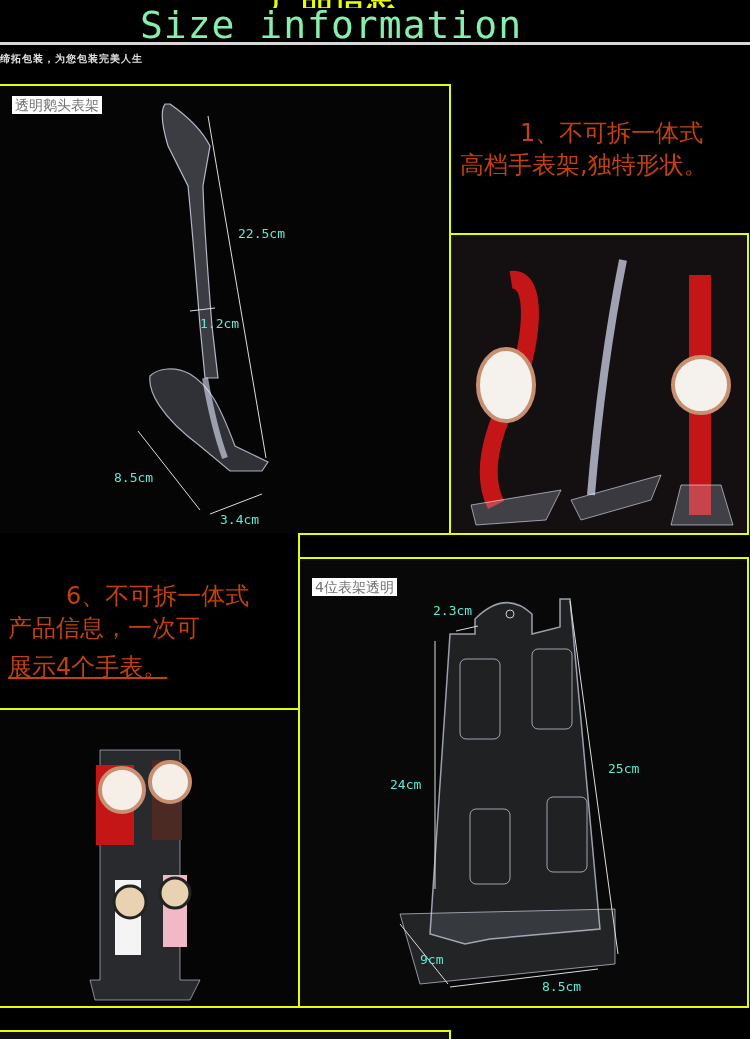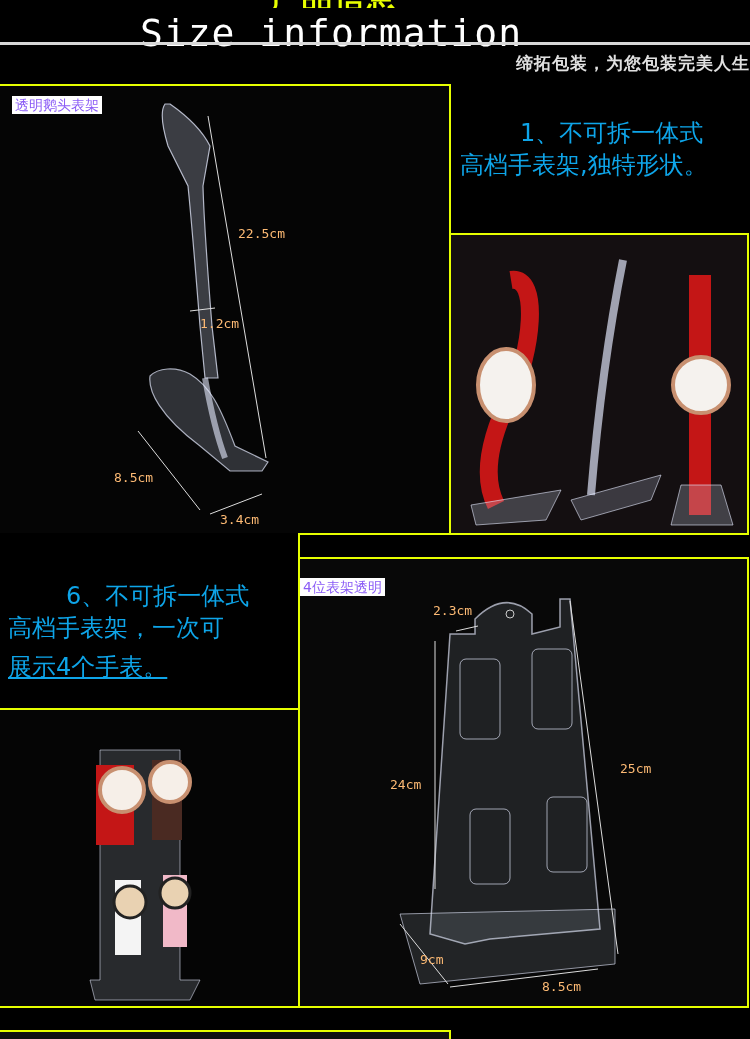--- a/index.html
+++ b/index.html
@@ -1,27 +1,27 @@
 <!DOCTYPE html>
 <html><head>
 <meta charset="utf-8">
 <style>
   html,body{margin:0;padding:0;background:#000;}
   body{width:750px;height:1039px;position:relative;overflow:hidden;font-family:"DejaVu Sans","Liberation Sans",sans-serif;color:#fff;}
   .abs{position:absolute;}
   .top-clip{left:0;top:0;width:750px;height:8px;overflow:hidden;}
   .top-cn{position:absolute;left:270px;top:-22px;font-size:30px;font-weight:bold;color:#e8ff00;letter-spacing:2px;white-space:nowrap;}
-  .title{left:0;top:12px;width:662px;text-align:center;font-family:"DejaVu Sans Mono","Liberation Mono",monospace;font-size:38px;line-height:42px;color:#ffffff;letter-spacing:1px;}
+  .title{left:0;top:4px;width:662px;text-align:center;font-family:"DejaVu Sans Mono","Liberation Mono",monospace;font-size:38px;line-height:42px;color:#86efac;letter-spacing:1px;}
   .rule{left:0;top:42px;width:750px;height:3px;background:#d8d8d8;}
-  .slogan{left:0;top:52px;width:750px;text-align:right;font-family:"DejaVu Serif","Liberation Serif",serif;font-size:17px;font-weight:bold;color:#e0e0e0;letter-spacing:1px;}
+  .slogan{left:0;top:52px;width:750px;text-align:left;font-family:"DejaVu Serif","Liberation Serif",serif;font-size:10px;font-weight:bold;color:#e0e0e0;letter-spacing:1px;}
   .box{position:absolute;box-sizing:border-box;border:2px solid #e6ff00;}
   .panel-dark{background:#050505;}
-  .tag{position:absolute;background:#fff;color:#8b5cf6;font-size:14px;line-height:18px;padding:0 3px;font-family:"DejaVu Sans","Liberation Sans",sans-serif;}
-  .desc{position:absolute;font-size:24px;line-height:30px;color:#0ea5e9;font-family:"DejaVu Sans","Liberation Sans",sans-serif;white-space:nowrap;}
-  .dim{position:absolute;font-family:"DejaVu Sans Mono","Liberation Mono",monospace;font-size:13px;color:#fdba74;white-space:nowrap;}
+  .tag{position:absolute;background:#fff;color:#737373;font-size:14px;line-height:18px;padding:0 3px;font-family:"DejaVu Sans","Liberation Sans",sans-serif;}
+  .desc{position:absolute;font-size:24px;line-height:30px;color:#c2410c;font-family:"DejaVu Sans","Liberation Sans",sans-serif;white-space:nowrap;}
+  .dim{position:absolute;font-family:"DejaVu Sans Mono","Liberation Mono",monospace;font-size:13px;color:#5eead4;white-space:nowrap;}
   svg{position:absolute;left:0;top:0;overflow:visible;}
 </style>
 </head>
 <body>
 
 <div class="abs top-clip">
   <span class="top-cn">产品信息</span>
 </div>
 <div class="abs title">Size information</div>
 <div class="abs rule"></div>
@@ -62,54 +62,54 @@
 
     <rect x="238" y="40" width="22" height="240" fill="#c41616"></rect>
     <circle cx="250" cy="150" r="28" fill="#f5f2ee" stroke="#c89070" stroke-width="4"></circle>
     <path d="M230,250 L270,250 L282,290 L220,290 Z" fill="rgba(200,210,230,0.25)" stroke="rgba(230,235,255,0.6)"></path>
   </svg>
 </div>
 
 <div class="box" style="left:-2px;top:533px;width:302px;height:177px;border-top:none;border-left:none;border-right:2px solid #e6ff00;background:#000;">
 </div>
 <div class="desc" style="left:66px;top:581px;">6、不可拆一体式</div>
-<div class="desc" style="left:8px;top:613px;">高档手表架，一次可</div>
+<div class="desc" style="left:8px;top:613px;">产品信息，一次可</div>
 <div class="desc" style="left:8px;top:652px;text-decoration:underline;">展示4个手表。</div>
 
 <div class="box" style="left:-2px;top:708px;width:302px;height:300px;border-top:2px solid #e6ff00;background:#050505;">
   <svg width="302" height="300">
     <path d="M100,40 L180,40 L180,270 L200,270 L190,290 L95,290 L90,270 L100,270 Z" fill="rgba(200,210,230,0.18)" stroke="rgba(230,235,255,0.55)"></path>
     <rect x="96" y="55" width="38" height="80" fill="#c41616"></rect>
     <circle cx="122" cy="80" r="22" fill="#f6efe8" stroke="#c89070" stroke-width="4"></circle>
     <rect x="152" y="50" width="30" height="80" fill="#4a2a22"></rect>
     <circle cx="170" cy="72" r="20" fill="#f6efe8" stroke="#c89070" stroke-width="4"></circle>
     <rect x="115" y="170" width="26" height="75" fill="#f4f4f4"></rect>
     <circle cx="130" cy="192" r="16" fill="#e9d2b2" stroke="#222" stroke-width="3"></circle>
     <rect x="163" y="165" width="24" height="72" fill="#f1b9c8"></rect>
     <circle cx="175" cy="183" r="15" fill="#e9d2b2" stroke="#222" stroke-width="3"></circle>
   </svg>
 </div>
 
 <div class="box panel-dark" style="left:298px;top:557px;width:451px;height:451px;background:#080808;">
-  <div class="tag" style="left:0;top:19px;">4位表架透明</div>
+  <div class="tag" style="left:12px;top:19px;">4位表架透明</div>
   <svg width="451" height="451">
     <path d="M150,75 L175,75 L175,60 Q205,30 232,55 L232,75 L260,68 L260,40 L270,40 L300,370 L190,380 L165,385 L130,375 L150,75 Z" fill="rgba(200,210,230,0.12)" stroke="rgba(230,235,255,0.65)" stroke-width="1.5"></path>
     <circle cx="210" cy="55" r="4" fill="none" stroke="#ccc"></circle>
     <rect x="160" y="100" width="40" height="80" rx="6" fill="none" stroke="rgba(230,235,255,0.65)"></rect>
     <rect x="232" y="90" width="40" height="80" rx="6" fill="none" stroke="rgba(230,235,255,0.65)"></rect>
     <rect x="170" y="250" width="40" height="75" rx="6" fill="none" stroke="rgba(230,235,255,0.65)"></rect>
     <rect x="247" y="238" width="40" height="75" rx="6" fill="none" stroke="rgba(230,235,255,0.65)"></rect>
     <path d="M100,355 L315,350 L315,405 L120,425 Z" fill="rgba(200,210,230,0.14)" stroke="rgba(230,235,255,0.6)"></path>
 
     <line x1="135" y1="82" x2="135" y2="330" stroke="#ddd" stroke-width="1"></line>
     <line x1="270" y1="42" x2="318" y2="395" stroke="#ddd" stroke-width="1"></line>
     <line x1="100" y1="365" x2="148" y2="425" stroke="#ddd" stroke-width="1"></line>
     <line x1="150" y1="428" x2="298" y2="410" stroke="#ddd" stroke-width="1"></line>
     <line x1="156" y1="72" x2="178" y2="67" stroke="#ddd" stroke-width="1"></line>
   </svg>
   <div class="dim" style="left:133px;top:44px;">2.3cm</div>
   <div class="dim" style="left:90px;top:218px;">24cm</div>
-  <div class="dim" style="left:320px;top:202px;">25cm</div>
+  <div class="dim" style="left:308px;top:202px;">25cm</div>
   <div class="dim" style="left:120px;top:393px;">9cm</div>
   <div class="dim" style="left:242px;top:420px;">8.5cm</div>
 </div>
 
 <div class="box" style="left:-2px;top:1030px;width:453px;height:30px;background:#111;"></div>
 
 </body></html>

